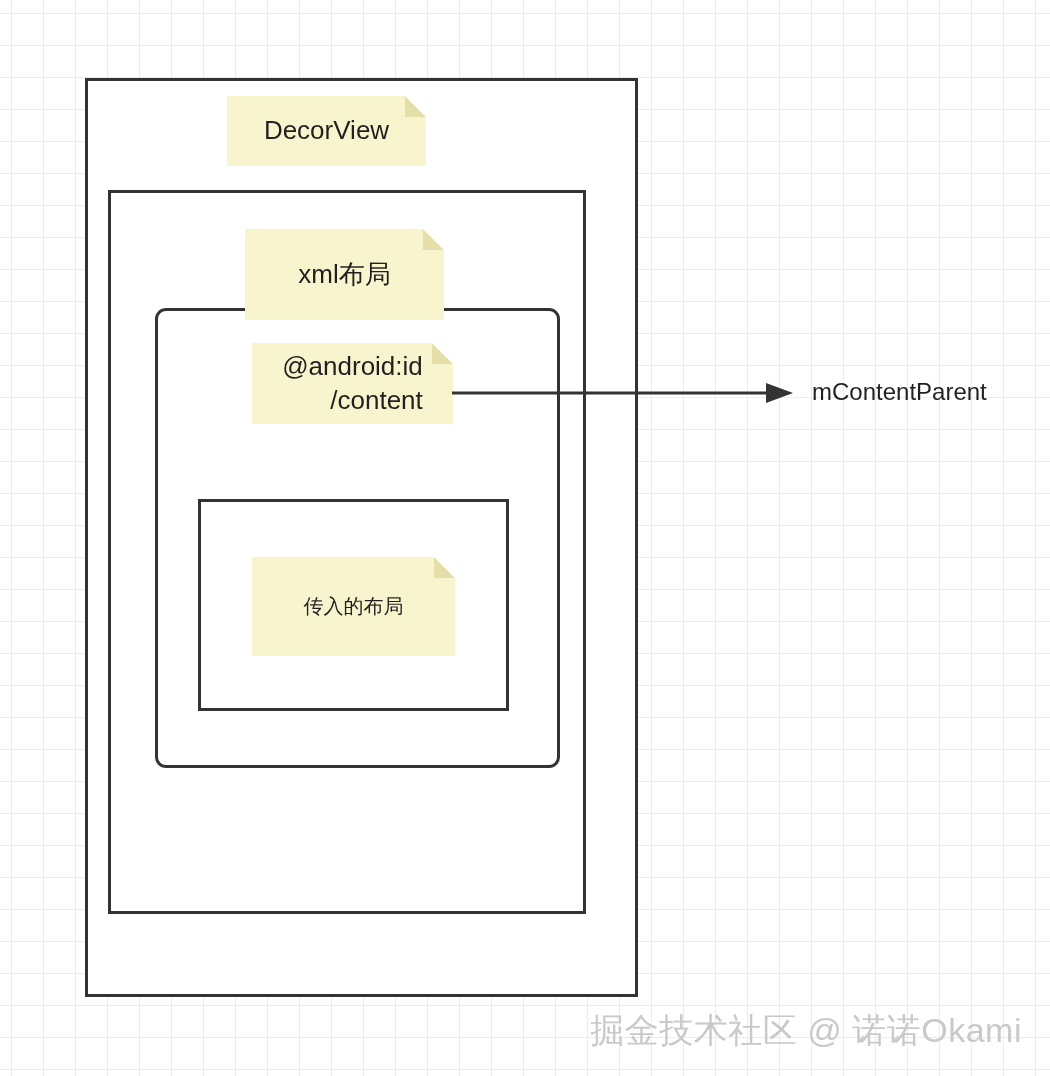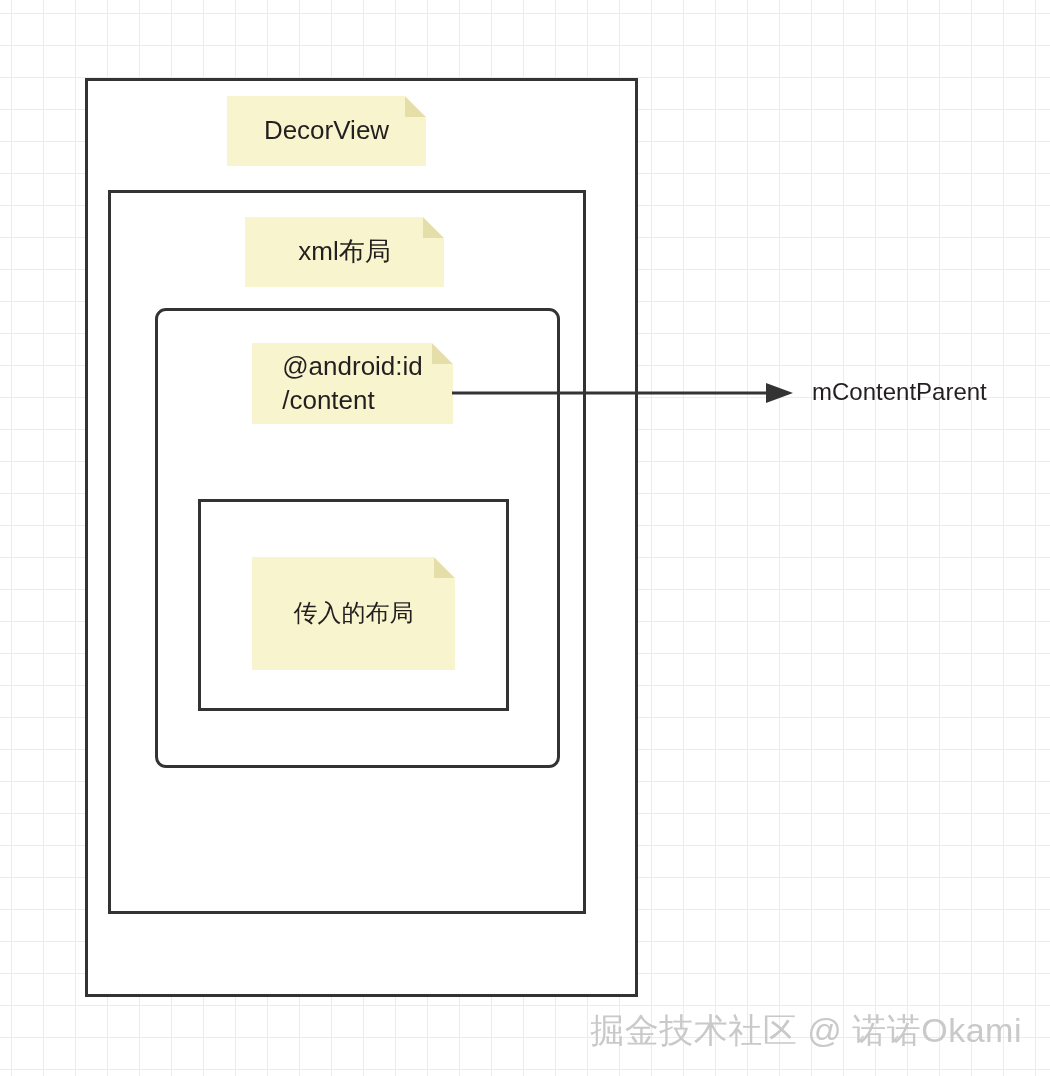--- a/index.html
+++ b/index.html
@@ -40,21 +40,21 @@
   .box-passedlayout { left: 198px; top: 499px; width: 311px; height: 212px; }
 
   
   .note {
     position: absolute;
     background: #f8f5ce;
     color: #231f20;
     display: flex;
     align-items: center;
     justify-content: center;
-    text-align: left;
+    text-align: right;
     line-height: 1.28;
     box-sizing: border-box;
     
     clip-path: polygon(0 0, calc(100% - 21px) 0, 100% 21px, 100% 100%, 0 100%);
   }
   .note .fold {
     position: absolute;
     top: 0;
     right: 0;
     width: 21px;
@@ -63,23 +63,23 @@
     clip-path: polygon(0 0, 100% 100%, 0 100%);
   }
   .note .note-label {
     position: relative;
     z-index: 2;
     white-space: pre-line;
     padding: 0 6px;
   }
 
   .note-decor   { left: 227px; top: 96px;  width: 199px; height: 70px;  font-size: 26px; }
-  .note-xml     { left: 245px; top: 217px; width: 199px; height: 70px;  font-size: 26px; }
+  .note-xml     { left: 245px; top: 229px; width: 199px; height: 91px;  font-size: 26px; }
   .note-content { left: 252px; top: 343px; width: 201px; height: 81px; font-size: 26px; }
-  .note-passed  { left: 252px; top: 557px; width: 203px; height: 113px;  font-size: 24px; }
+  .note-passed  { left: 252px; top: 557px; width: 203px; height: 99px;  font-size: 20px; }
 
   
   .arrow-svg {
     position: absolute;
     left: 448px;
     top: 373px;
     width: 345px;
     height: 40px;
     overflow: visible;
   }

